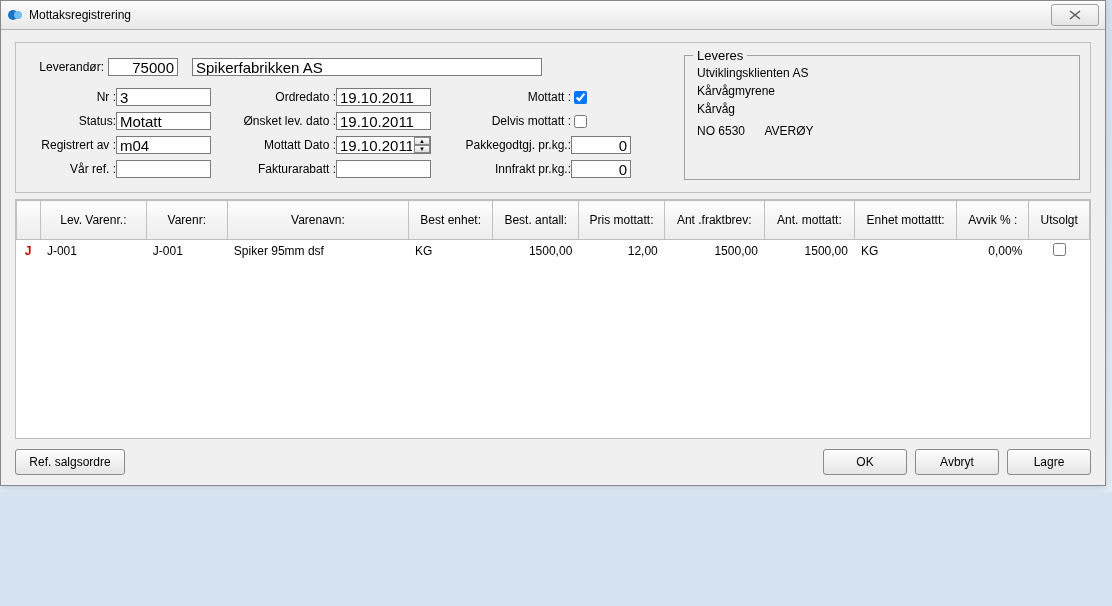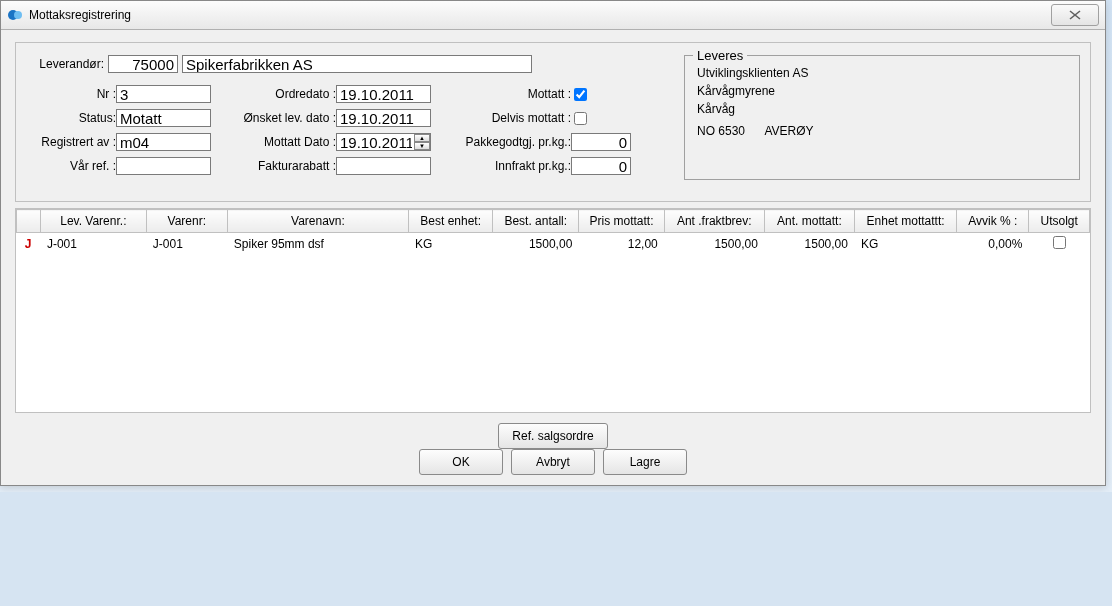--- a/index.html
+++ b/index.html
@@ -65,23 +65,24 @@
   .content {
     flex: 1;
     padding: 12px 14px 10px 14px;
     display: flex;
     flex-direction: column;
     background: #f0f0f0;
   }
   .upper {
     border: 1px solid #c0c0c0;
     background: #f0f0f0;
-    padding: 12px 10px 21px 10px;
+    padding: 12px 10px 12px 10px;
     display: flex;
     gap: 16px;
+    align-items: flex-end;
   }
   .form-grid {
     display: grid;
     grid-template-columns: auto;
     gap: 2px 0;
   }
   .supplier-row {
     display: flex;
     align-items: center;
     gap: 4px;
@@ -163,21 +164,21 @@
   }
   table.grid {
     border-collapse: collapse;
     width: 100%;
     font-size: 12px;
   }
   table.grid th {
     background: linear-gradient(to bottom, #fdfdfd, #ececec);
     border: 1px solid #c0c0c0;
     font-weight: normal;
-    padding: 2px 6px;
+    padding: 10px 6px;
     height: 18px;
   }
   table.grid td {
     padding: 2px 6px;
     border-right: 1px solid transparent;
     height: 18px;
   }
   .marker {
     width: 12px;
     background: linear-gradient(to bottom, #fdfdfd, #ececec);
@@ -188,21 +189,20 @@
     font-weight: bold;
     text-align: center;
     width: 12px;
   }
   .txt-r { text-align: right; }
   .btnbar {
     display: flex;
     justify-content: space-between;
     align-items: center;
     margin-top: 10px;
-    flex-direction: column;
   }
   button.win {
     min-width: 84px;
     height: 26px;
     border: 1px solid #8a8a8a;
     background: linear-gradient(to bottom, #fdfdfd, #e5e5e5);
     border-radius: 3px;
     font-family: inherit;
     font-size: 12px;
     cursor: pointer;
@@ -249,21 +249,21 @@
     </div>
 
     <div class="content">
 
       <div class="upper">
 
         <div style="flex:1;">
           <div class="supplier-row">
             <span class="lbl" style="width:78px;">Leverandør:</span>
             <input class="tb num" style="width: 70px;" value="75000">
-            <input class="tb" style="width: 350px;" value="Spikerfabrikken AS">
+            <input class="tb" style="width: 350px; margin-left: 10px;" value="Spikerfabrikken AS">
           </div>
 
           <div class="col-forms">
 
             <div class="form-grid">
               <div class="row">
                 <span class="lbl" style="width:90px;">Nr :</span>
                 <input class="tb" style="width: 95px;" value="3">
               </div>
               <div class="row">

